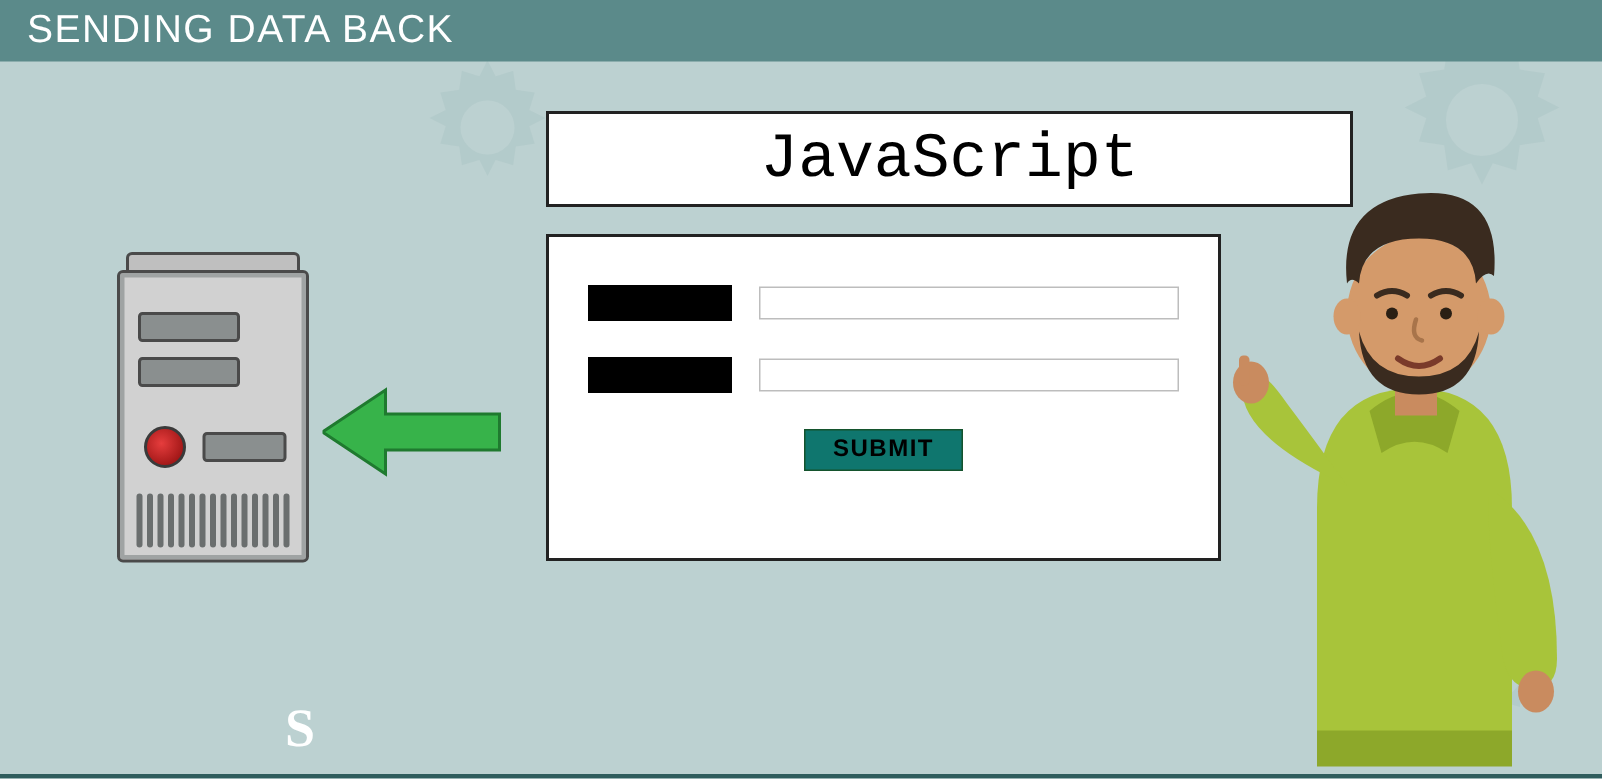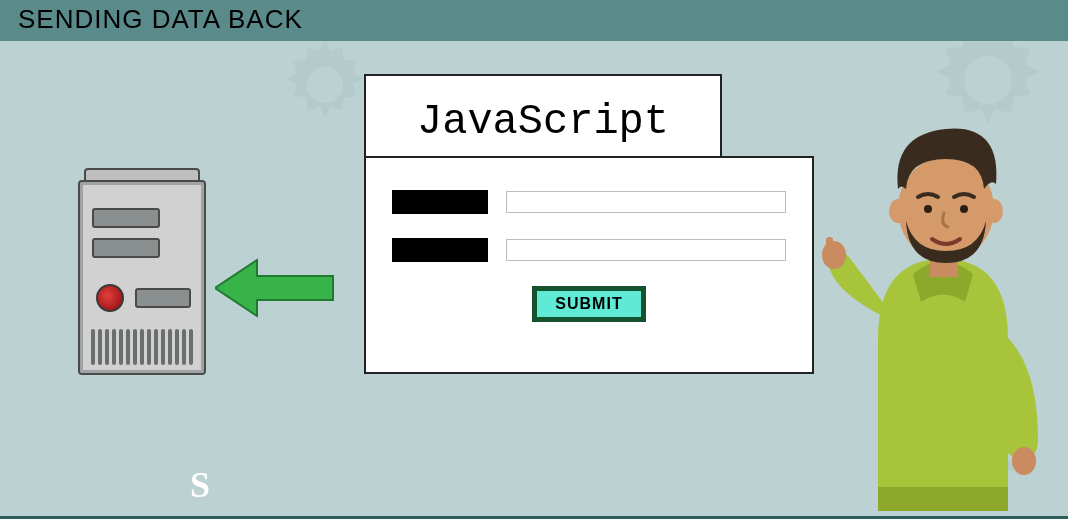--- a/index.html
+++ b/index.html
@@ -20,21 +20,21 @@
   .gear-bg.tl { top: 40px; left: 280px; }
   .gear-bg.tr { top: 20px; right: 20px; }
   .gear-bg.br { bottom: 30px; right: 30px; }
 
   .header-bar {
     position: absolute;
     top: 0;
     left: 0;
     right: 0;
     background: #5b8a8a;
-    color: #000000;
+    color: #ffffff;
     padding: 4px 18px 6px;
     font-size: 26px;
     letter-spacing: 1px;
     font-weight: 400;
     font-family: "Arial Narrow", Arial, sans-serif;
   }
 
   
   .server {
     position: absolute;
@@ -99,27 +99,27 @@
     position: absolute;
     top: 258px;
     left: 215px;
   }
 
   
   .js-title {
     position: absolute;
     top: 74px;
     left: 364px;
-    width: 358px;
+    width: 538px;
     background: #ffffff;
     border: 2px solid #222;
     text-align: center;
     font-family: "Courier New", monospace;
     font-size: 42px;
-    padding: 22px 0;
+    padding: 6px 0;
   }
 
   
   .form-card {
     position: absolute;
     top: 156px;
     left: 364px;
     width: 450px;
     height: 218px;
     background: #ffffff;
@@ -139,22 +139,22 @@
   }
   .form-input {
     flex: 1;
     height: 22px;
     border: 1px solid #bdbdbd;
     background: #fff;
   }
   .submit-btn {
     display: block;
     margin: 24px auto 0;
-    background: #5eead4;
-    border: 5px solid #14532d;
+    background: #0f766e;
+    border: 1px solid #14532d;
     padding: 4px 18px;
     font-family: Arial, sans-serif;
     font-weight: bold;
     font-size: 16px;
     letter-spacing: 1px;
     cursor: pointer;
   }
 
   
   .watermark {

